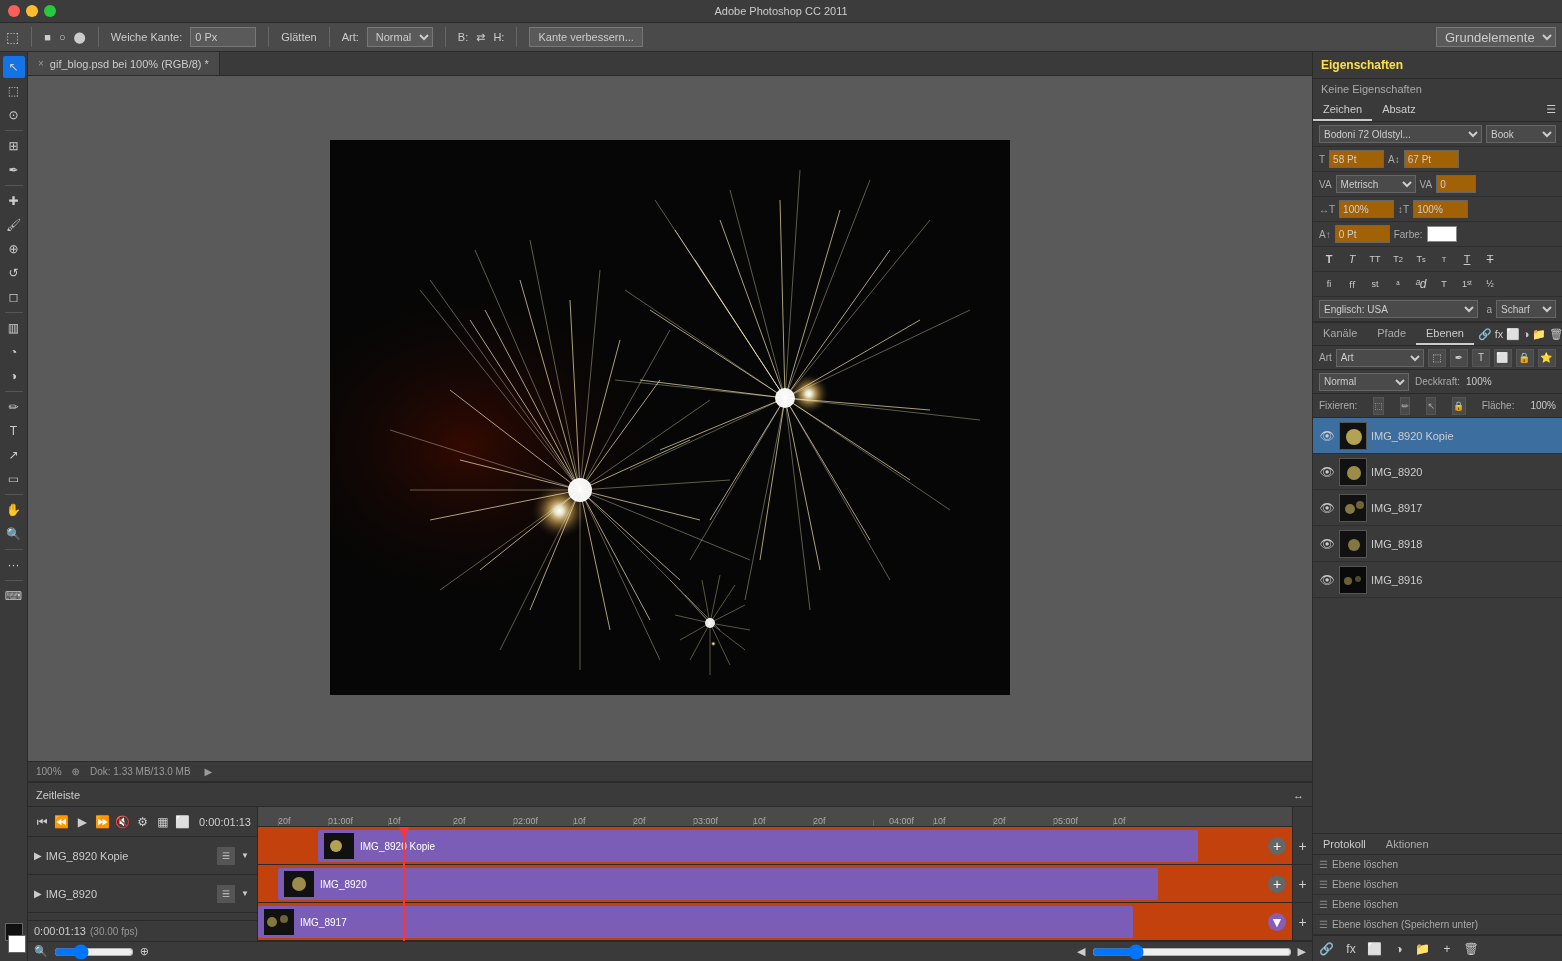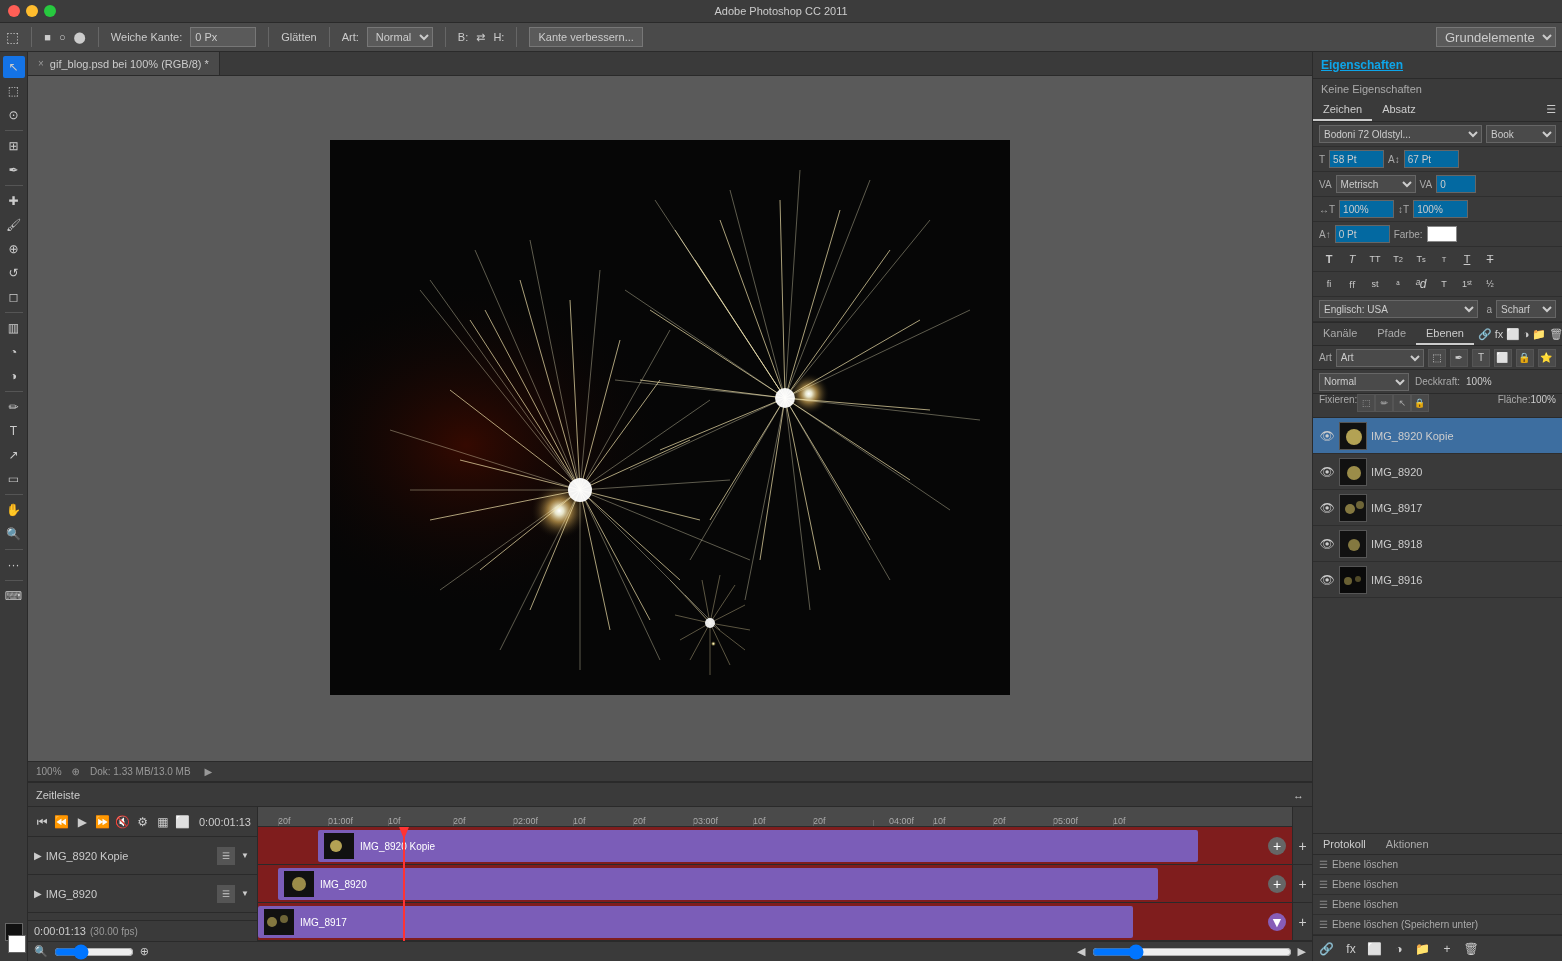--- a/index.html
+++ b/index.html
@@ -232,21 +232,21 @@
       font-size: 9px;
       cursor: pointer;
     }
 
     
     #timeline-tracks {
       flex: 1;
       display: flex;
       flex-direction: column;
       overflow: hidden;
-      background: #7f1d1d;
+      background: #c2410c;
     }
     #timeline-ruler {
       height: 20px;
       background: #4a4a4a;
       border-bottom: 1px solid #2a2a2a;
       position: relative;
       overflow: hidden;
     }
     #timeline-ruler-content {
       position: absolute;
@@ -338,21 +338,21 @@
       background: #3a3a3a;
       border-left: 1px solid #2a2a2a;
       display: flex;
       flex-direction: column;
       overflow: hidden;
     }
     #right-panel-top {
       padding: 6px 8px;
       border-bottom: 1px solid #2a2a2a;
     }
-    #right-panel-title { font-size: 12px; color: #0ea5e9; font-weight: bold; text-decoration: underline; }
+    #right-panel-title { font-size: 12px; color: #fde047; font-weight: bold; }
     #right-panel-subtitle { font-size: 11px; color: #aaa; padding: 4px 8px; }
 
     
     #char-panel {
       border-bottom: 1px solid #2a2a2a;
     }
     #char-tabs {
       display: flex;
       border-bottom: 1px solid #2a2a2a;
     }
@@ -375,21 +375,21 @@
     }
     .char-select {
       background: #4a4a4a;
       border: 1px solid #666;
       color: #ccc;
       font-size: 10px;
       height: 18px;
       flex: 1;
     }
     .char-input {
-      background: #0369a1;
+      background: #a16207;
       border: 1px solid #666;
       color: #ccc;
       font-size: 10px;
       height: 18px;
       width: 55px;
       padding: 0 3px;
     }
     .char-label { font-size: 10px; color: #aaa; }
 
     
@@ -470,22 +470,23 @@
       font-size: 10px;
       height: 18px;
       width: 90px;
     }
     .blend-label { font-size: 10px; color: #aaa; }
     .blend-value { font-size: 10px; color: #ccc; }
 
     #layers-lock {
       height: 24px;
       display: flex;
+      align-items: center;
       padding: 0 6px;
-      gap: 0;
+      gap: 16px;
       border-bottom: 1px solid #2a2a2a;
     }
     .lock-icon {
       width: 18px; height: 18px;
       border: 1px solid #555;
       background: #4a4a4a;
       display: flex;
       align-items: center;
       justify-content: center;
       font-size: 9px;

